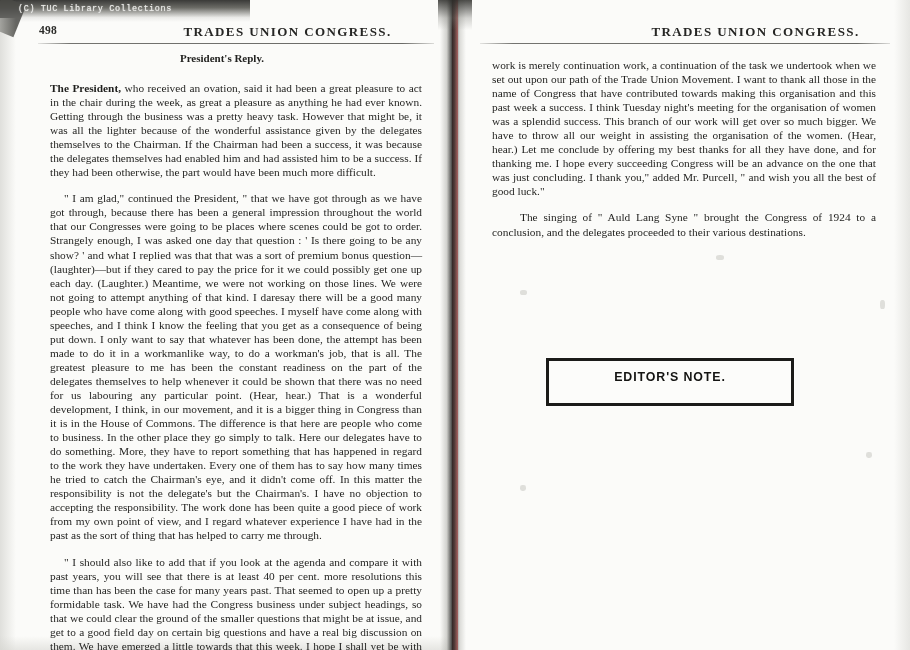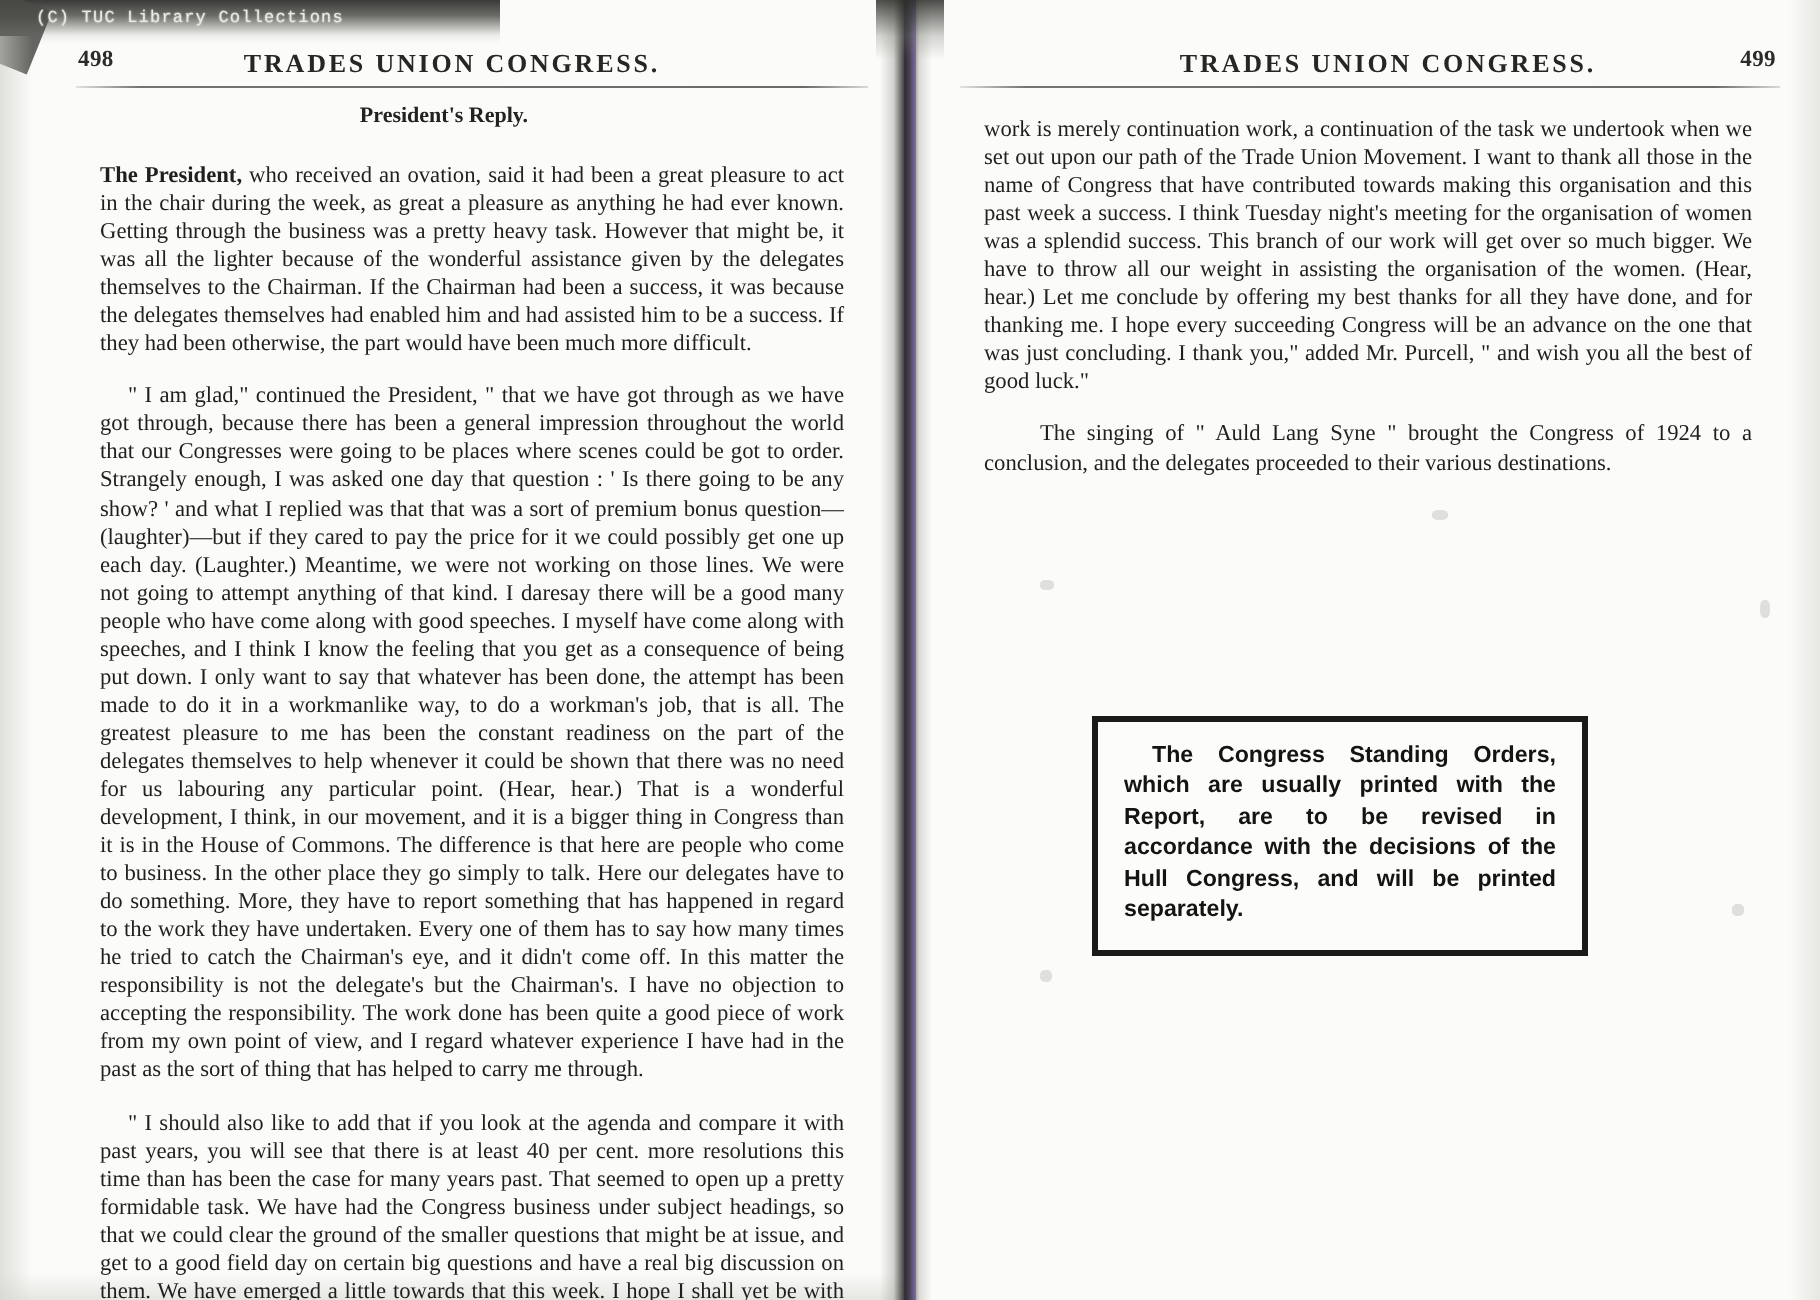--- a/index.html
+++ b/index.html
@@ -5,21 +5,21 @@
   html, body {
     margin: 0;
     padding: 0;
     background: #ffffff;
   }
   #page {
     position: relative;
     width: 910px;
     height: 650px;
     overflow: hidden;
-    background: #8b5cf6;
+    background: #ef4444;
     font-family: "Liberation Serif", serif;
   }
 
   
   .paper {
     position: absolute;
     top: 0;
     height: 650px;
     background: #fbfbf9;
   }
@@ -94,20 +94,21 @@
     z-index: 3;
   }
   .page-block.left  { left: 0px;   width: 452px; }
   .page-block.right { left: 458px; width: 452px; }
 
   .running-head {
     position: absolute;
     top: 24px;
     width: 100%;
     height: 18px;
+    padding-left: 41px;
   }
   .folio {
     position: absolute;
     top: 0;
     font-family: "Liberation Serif", serif;
     font-weight: bold;
     font-size: 11.5px;
     color: #2b2b29;
     letter-spacing: 0.2px;
   }
@@ -258,16 +259,16 @@
     </div>
     <div class="head-rule"></div>
 
     <div class="col right-col">
       <p class="no-indent"><span>work is merely continuation work, a continuation of the task we undertook when we set out upon our path of the Trade Union Movement.  I want to thank all those in the name of Congress that have contributed towards making this organisation and this past week a success.  I think Tuesday night's meeting for the organisation of women was a splendid success. This branch of our work will get over so much bigger.  We have to throw all our weight in assisting the organisation of the women.  (Hear, hear.) Let me conclude by offering my best thanks for all they have done, and for thanking me.  I hope every succeeding Congress will be an advance on the one that was just concluding.  I thank you," added Mr. Purcell, " and wish you all the best of good luck."</span></p>
       <p class="gap-lg" style="text-indent:28px;"><span>The singing of " Auld Lang Syne " brought the Congress of 1924 to a conclusion, and the delegates proceeded to their various destinations.</span></p>
     </div>
   </div>
 
   <div class="note-box">
-    <div class="note-body">The Congress Standing Orders, which are usually printed with the Report, are to be revised in accordance with the decisions of the Hull Congress, and will be printed separately.</div>
+    <div class="note-title">EDITOR'S  NOTE.</div>
   </div>
 
 </div>
 
 </body></html>

